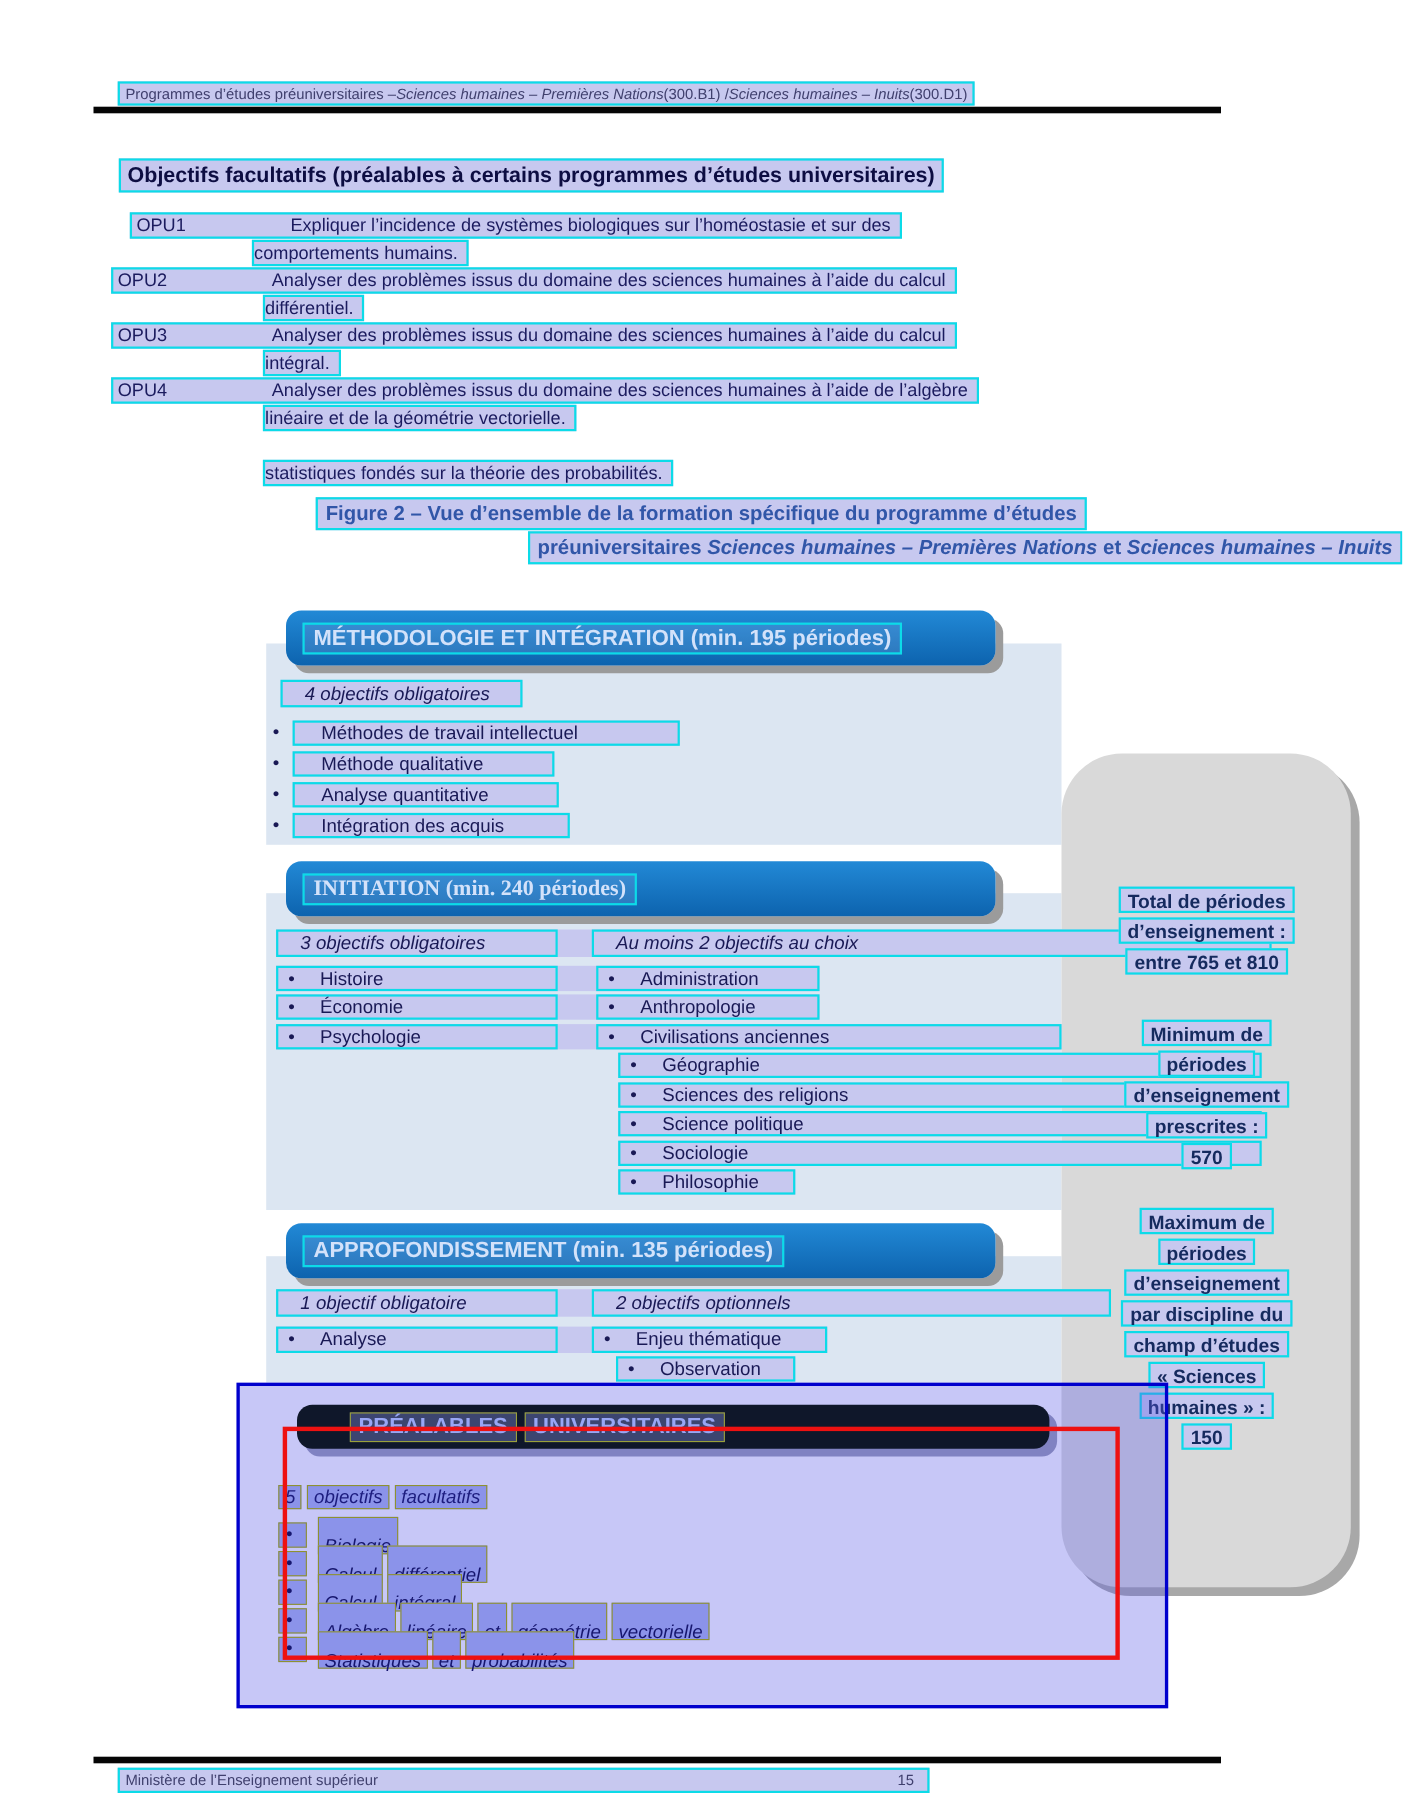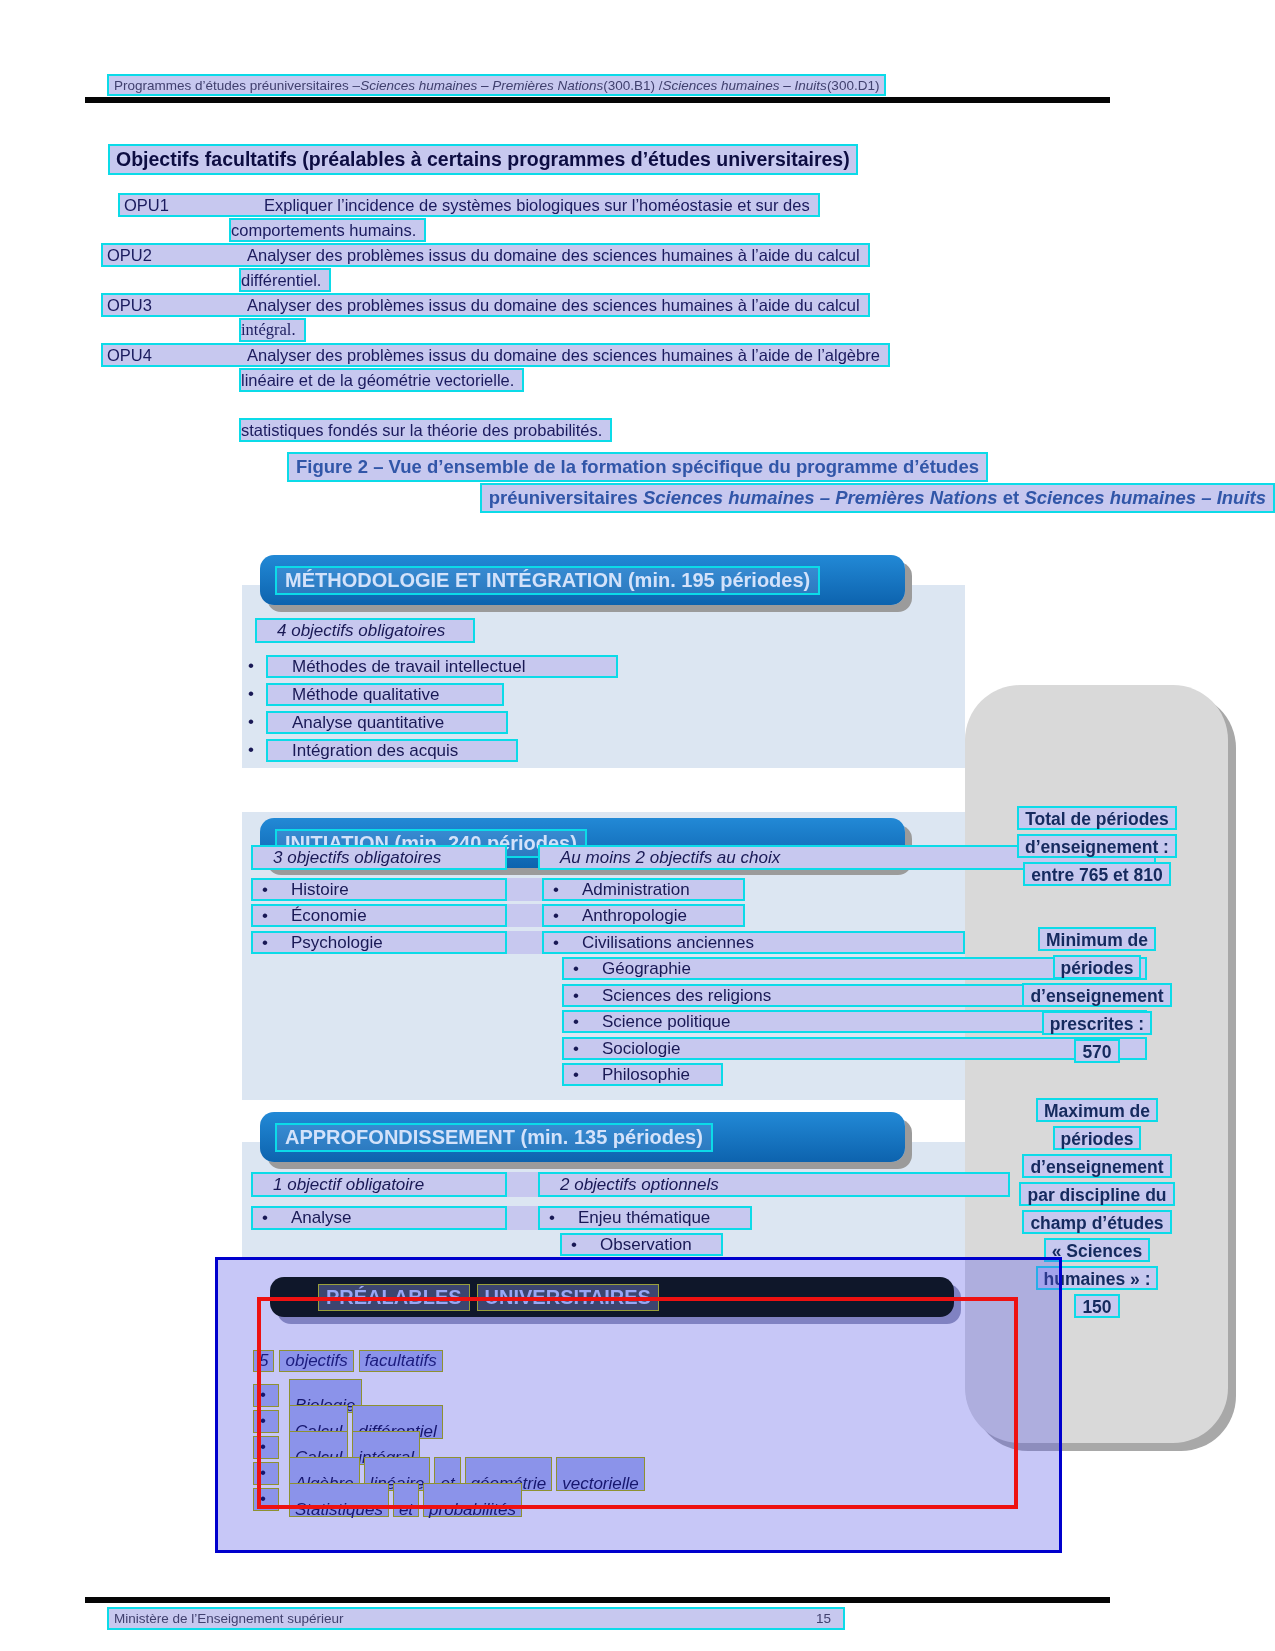--- a/index.html
+++ b/index.html
@@ -90,21 +90,21 @@
     <span class="code">OPU2</span>
       <span>Analyser des problèmes issus du domaine des sciences humaines à l’aide du calcul</span>
   </div>
   <div class="opu-line hl" style="left:239px;top:268px;">
     <span>différentiel.</span>
   </div>
   <div class="opu-line hl" style="left:101px;top:293px;">
     <span class="code">OPU3</span>
       <span>Analyser des problèmes issus du domaine des sciences humaines à l’aide du calcul</span>
   </div>
-  <div class="opu-line hl" style="left:239px;top:318px;font-family:Liberation Serif, serif;">
+  <div class="opu-line hl" style="left:239px;top:318px;">
     <span>intégral.</span>
   </div>
   <div class="opu-line hl" style="left:101px;top:343px;">
     <span class="code">OPU4</span>
       <span>Analyser des problèmes issus du domaine des sciences humaines à l’aide de l’algèbre</span>
   </div>
   <div class="opu-line hl" style="left:239px;top:368px;">
     <span>linéaire et de la géométrie vectorielle.</span>
   </div>
   <div class="opu-line hl" style="left:239px;top:418px;">
@@ -138,21 +138,21 @@
   <span class="freebullet" style="left:248px;top:712px;">•</span>
   <div class="seg nob" style="left:266px;top:711px;width:242px;height:23px;">
     <span class="t" style="padding-left:24px;">Analyse quantitative</span>
   </div>
   <span class="freebullet" style="left:248px;top:740px;">•</span>
   <div class="seg nob" style="left:266px;top:739px;width:252px;height:23px;">
     <span class="t" style="padding-left:24px;">Intégration des acquis</span>
   </div>
 
   <div class="panel" style="left:242px;top:812px;width:723px;height:288px;"></div>
-  <div class="bluebox" style="top:818px;">
+  <div class="bluebox" style="top:783px;font-family:Liberation Serif, serif;">
     <span class="bt">INITIATION (min. 240 périodes)</span>
   </div>
   <div class="bar" style="left:251px;top:845px;width:905px;height:25px;"></div>
   <div class="seg nob it" style="left:251px;top:845px;width:256px;height:25px;">
     <span class="t">3 objectifs obligatoires</span>
   </div>
   <div class="seg nob it" style="left:538px;top:845px;width:618px;height:25px;">
     <span class="t">Au moins 2 objectifs au choix</span>
   </div>
 

